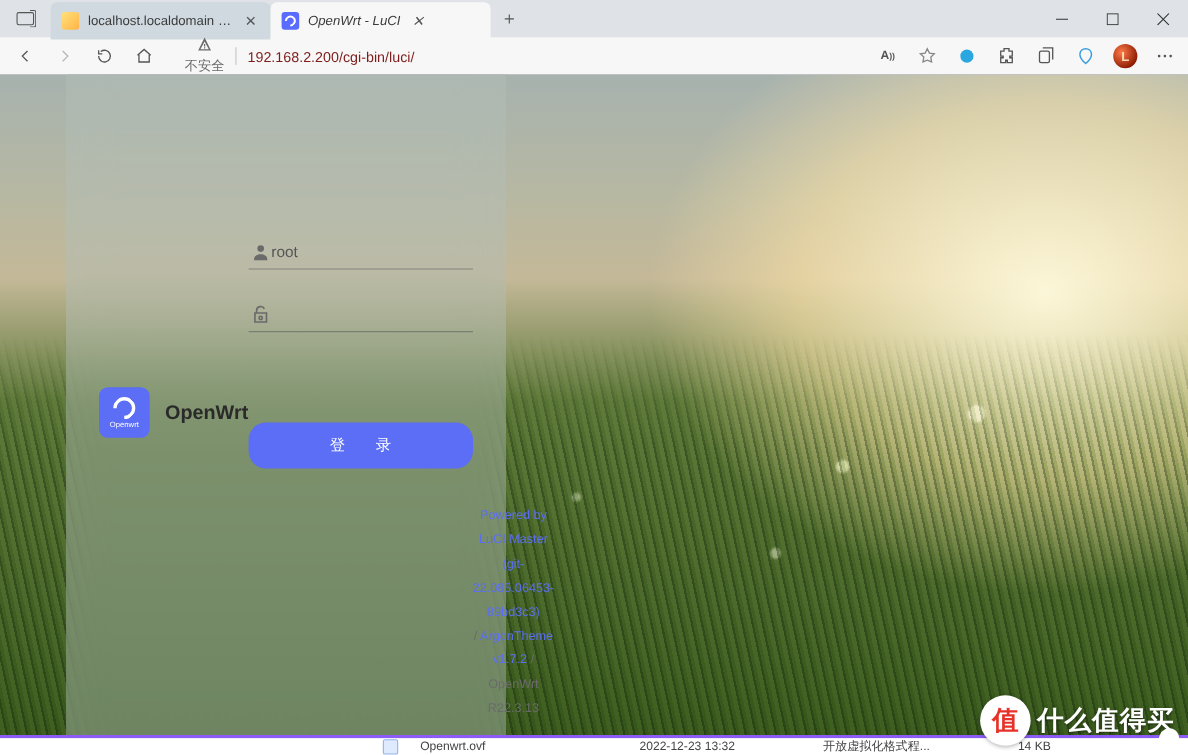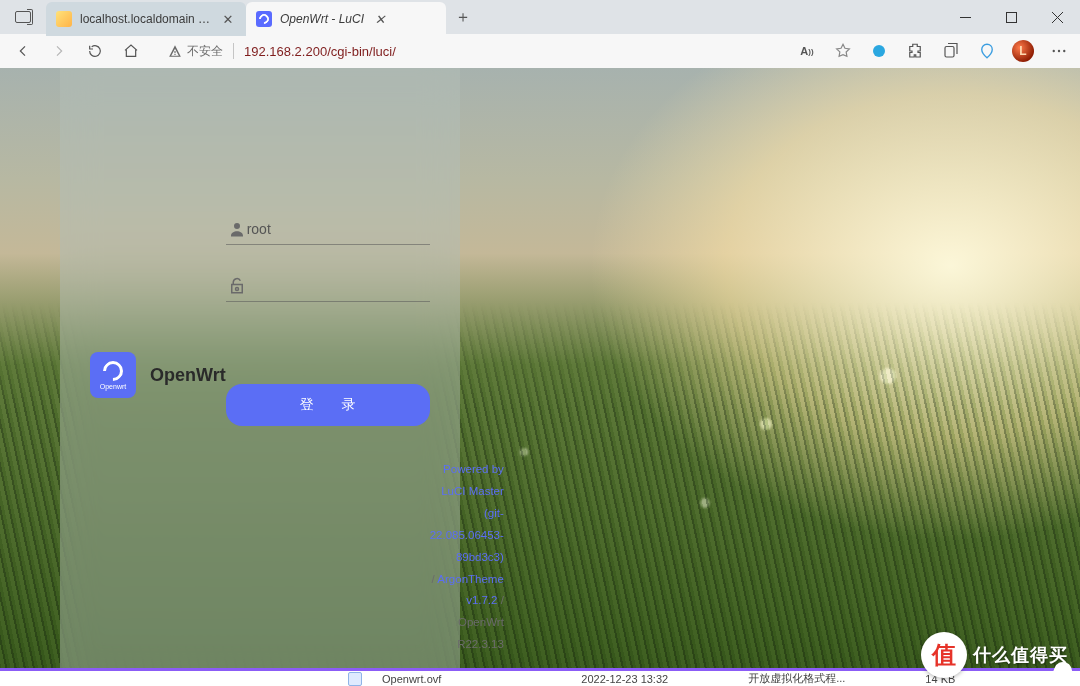--- a/index.html
+++ b/index.html
@@ -25,21 +25,21 @@
 
   .newtab { width:34px; display:flex; align-items:center; justify-content:center; color:#555; font-size:16px; }
   .win-controls { margin-left:auto; display:flex; }
   .win-btn { width:46px; height:34px; display:flex; align-items:center; justify-content:center; color:#333; }
   .win-btn svg { width:11px; height:11px; }
 
   .addrbar { height:34px; background:#f7f7f7; display:flex; align-items:center; padding:0 6px; gap:2px; }
   .nav-btn { width:34px; height:30px; display:flex; align-items:center; justify-content:center; color:#555; border-radius:4px; }
   .nav-btn svg { width:16px; height:16px; }
   .url-pill { flex:1; height:28px; margin:0 6px; display:flex; align-items:center; border-radius:14px; padding:0 12px; font-size:13px; color:#555; gap:10px; }
-  .insecure { color:#6a6a6a; display:flex; align-items:center; gap:5px; font-size:12px; }
+  .insecure { color:#6a6a6a; display:flex; align-items:center; gap:5px; font-size:12px;flex-direction:column; }
   .url-sep { width:1px; height:16px; background:#c5c5c5; }
   .url-text { color:#7f1d1d; }
   .right-icons { display:flex; align-items:center; gap:6px; }
   .ricon { width:30px; height:30px; display:flex; align-items:center; justify-content:center; color:#555; border-radius:4px; }
   .ricon svg { width:18px; height:18px; }
   .avatar { width:22px; height:22px; border-radius:50%; background:radial-gradient(circle at 35% 35%, #ff7a4a, #8b1a00 75%); display:flex; align-items:center; justify-content:center; color:#ffd9b0; font-size:12px; font-weight:bold; }
 
   
   .viewport { position:absolute; left:0; right:0; top:68px; bottom:0; overflow:hidden; background:#000; }
   .bg { position:absolute; inset:0; background:
@@ -60,31 +60,31 @@
   .brand-title { font-size:18px; font-weight:700; color:#2a2a2a; }
 
   .form { margin-top:130px; }
   .field { display:flex; align-items:center; border-bottom:1px solid rgba(90,90,90,0.55); padding:6px 2px; margin-bottom:26px; gap:1px; }
   .field svg { width:18px; height:18px; fill:#6a6a6a; flex:none; }
   .field input { flex:1; background:transparent; border:none; outline:none; font-size:14px; color:#555; }
   .field input::placeholder { color:#777; }
 
   .login-btn { margin-top:56px; height:42px; background:#5b6ef5; color:#fff; border:none; border-radius:16px; font-size:14px; letter-spacing:12px; text-indent:12px; cursor:pointer; width:100%; }
 
-  .footer { margin-top:auto; font-size:11.5px; color:#5b6ef5; line-height:1.9; text-align:right; padding-bottom:10px; }
+  .footer { margin-top:auto; font-size:11.5px; color:#5b6ef5; line-height:1.9; text-align:center; padding-bottom:10px; }
   .footer .muted { color:#6b6b6b; }
 
   
   .behind { position:absolute; left:0; right:0; bottom:0; height:18px; background:#fff; display:flex; align-items:center; font-size:11px; color:#444; padding:0 8px; gap:20px; border-top:3px solid #8b5cf6; white-space:nowrap; }
   .behind .fic { width:14px; height:14px; background:#dfeaff; border:1px solid #8fb4e8; border-radius:2px; }
 
   
   .badge { position:absolute; right:12px; bottom:8px; display:flex; align-items:center; gap:6px;}
   .badge .disc { width:46px; height:46px; border-radius:50%; background:#fff; display:flex; align-items:center; justify-content:center; color:#e63329; font-weight:800; font-size:24px; box-shadow:0 1px 4px rgba(0,0,0,0.3);}
-  .badge .txt { font-size:18px; font-weight:800; color:#fff; text-shadow:0 1px 3px rgba(0,0,0,0.5); letter-spacing:1px;}
+  .badge .txt { font-size:24px; font-weight:800; color:#fff; text-shadow:0 1px 3px rgba(0,0,0,0.5); letter-spacing:1px;}
   .badge .hand{ position:absolute; right:-4px; bottom:-2px; width:18px; height:18px; border-radius:50% 50% 50% 4px; background:#fff; transform:rotate(20deg);}
 </style>
 </head>
 <body>
 
 <div class="browser">
 
   <div class="titlebar">
     <div class="tab-gutter">
         <div class="gutter-icon"></div>

